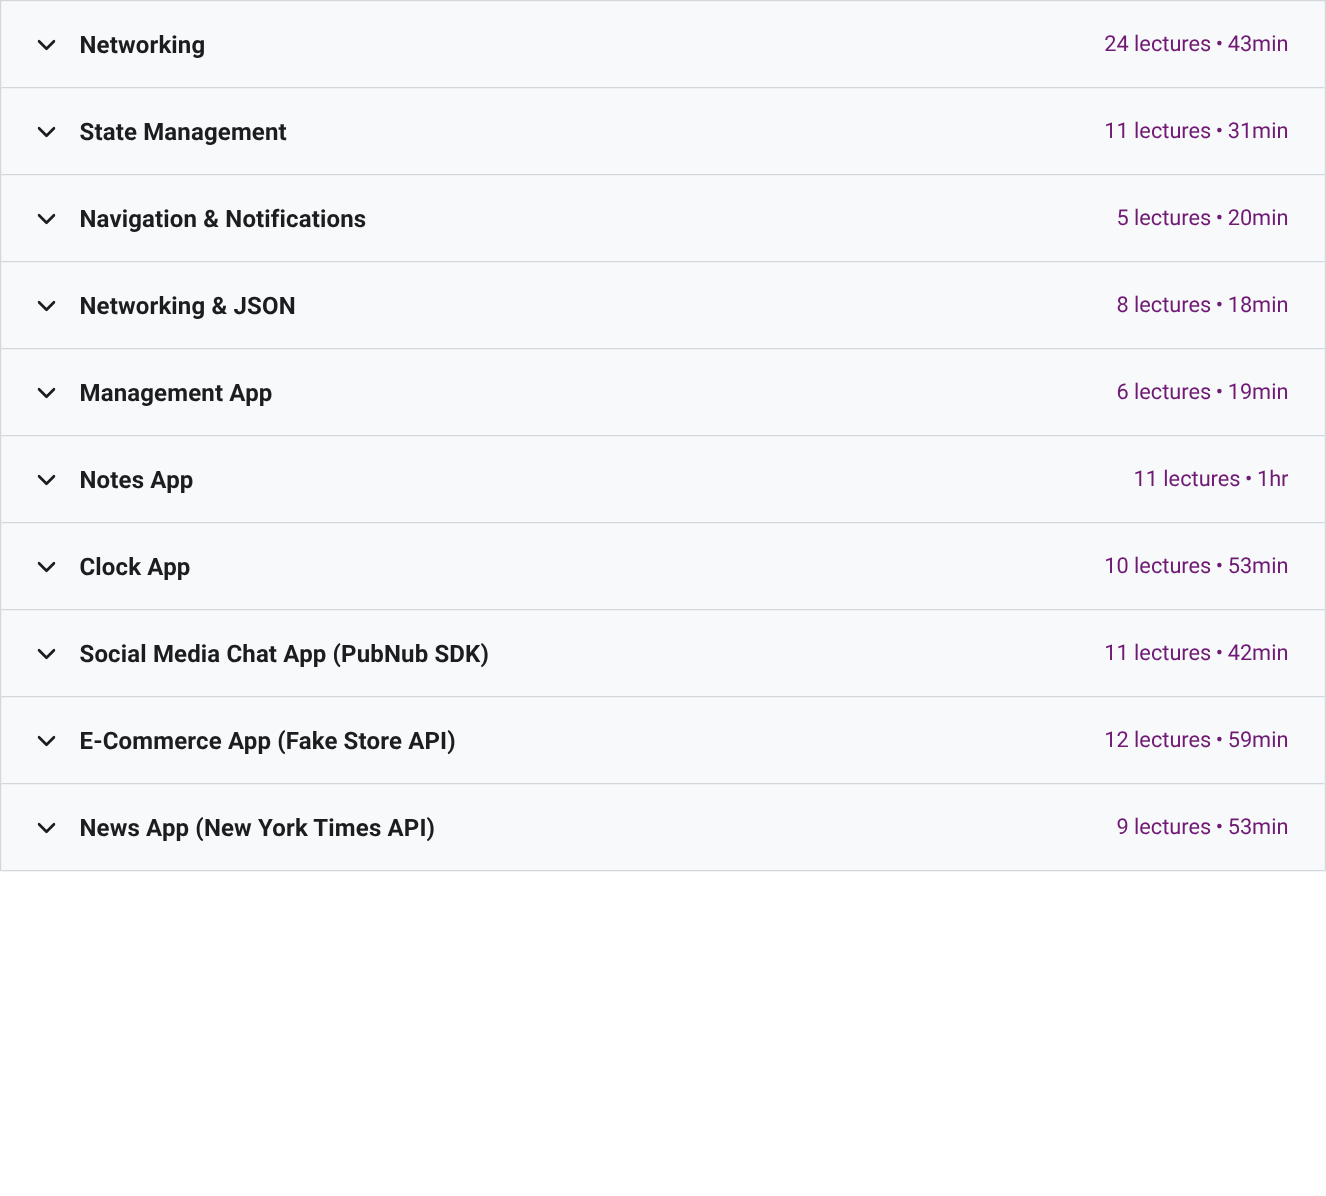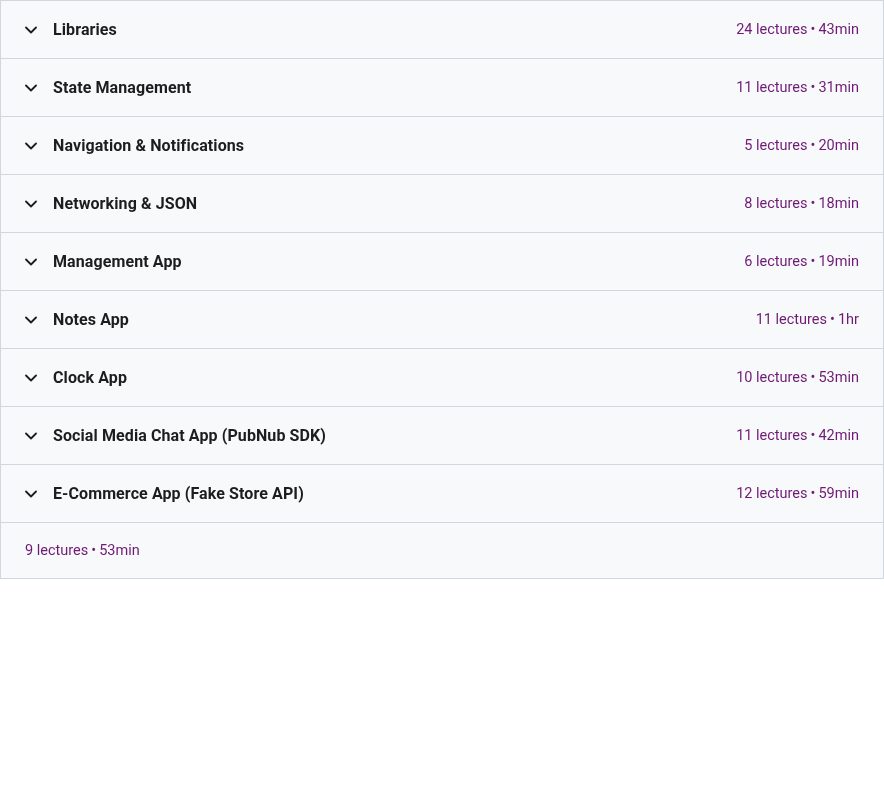--- a/index.html
+++ b/index.html
@@ -66,21 +66,21 @@
 <body>
 
 <div class="accordion" id="accordion">
     <div class="section-row">
       <div class="section-left">
         <span class="chevron">
           <svg viewBox="0 0 12 8" xmlns="http://www.w3.org/2000/svg">
             <path d="M1 1.5 L6 6.5 L11 1.5" fill="none" stroke="#1c1d1f" stroke-width="1.8" stroke-linecap="round" stroke-linejoin="round"></path>
           </svg>
         </span>
-        <span class="section-title">Libraries</span>
+        <span class="section-title">Networking</span>
       </div>
       <span class="section-meta"><span>24 lectures</span><span class="dot">•</span><span>43min</span></span>
     </div>
     <div class="section-row">
       <div class="section-left">
         <span class="chevron">
           <svg viewBox="0 0 12 8" xmlns="http://www.w3.org/2000/svg">
             <path d="M1 1.5 L6 6.5 L11 1.5" fill="none" stroke="#1c1d1f" stroke-width="1.8" stroke-linecap="round" stroke-linejoin="round"></path>
           </svg>
         </span>
@@ -159,15 +159,23 @@
         <span class="chevron">
           <svg viewBox="0 0 12 8" xmlns="http://www.w3.org/2000/svg">
             <path d="M1 1.5 L6 6.5 L11 1.5" fill="none" stroke="#1c1d1f" stroke-width="1.8" stroke-linecap="round" stroke-linejoin="round"></path>
           </svg>
         </span>
         <span class="section-title">E-Commerce App (Fake Store API)</span>
       </div>
       <span class="section-meta"><span>12 lectures</span><span class="dot">•</span><span>59min</span></span>
     </div>
     <div class="section-row">
+      <div class="section-left">
+        <span class="chevron">
+          <svg viewBox="0 0 12 8" xmlns="http://www.w3.org/2000/svg">
+            <path d="M1 1.5 L6 6.5 L11 1.5" fill="none" stroke="#1c1d1f" stroke-width="1.8" stroke-linecap="round" stroke-linejoin="round"></path>
+          </svg>
+        </span>
+        <span class="section-title">News App (New York Times API)</span>
+      </div>
       <span class="section-meta"><span>9 lectures</span><span class="dot">•</span><span>53min</span></span>
     </div>
   </div>
 
 </body></html>

